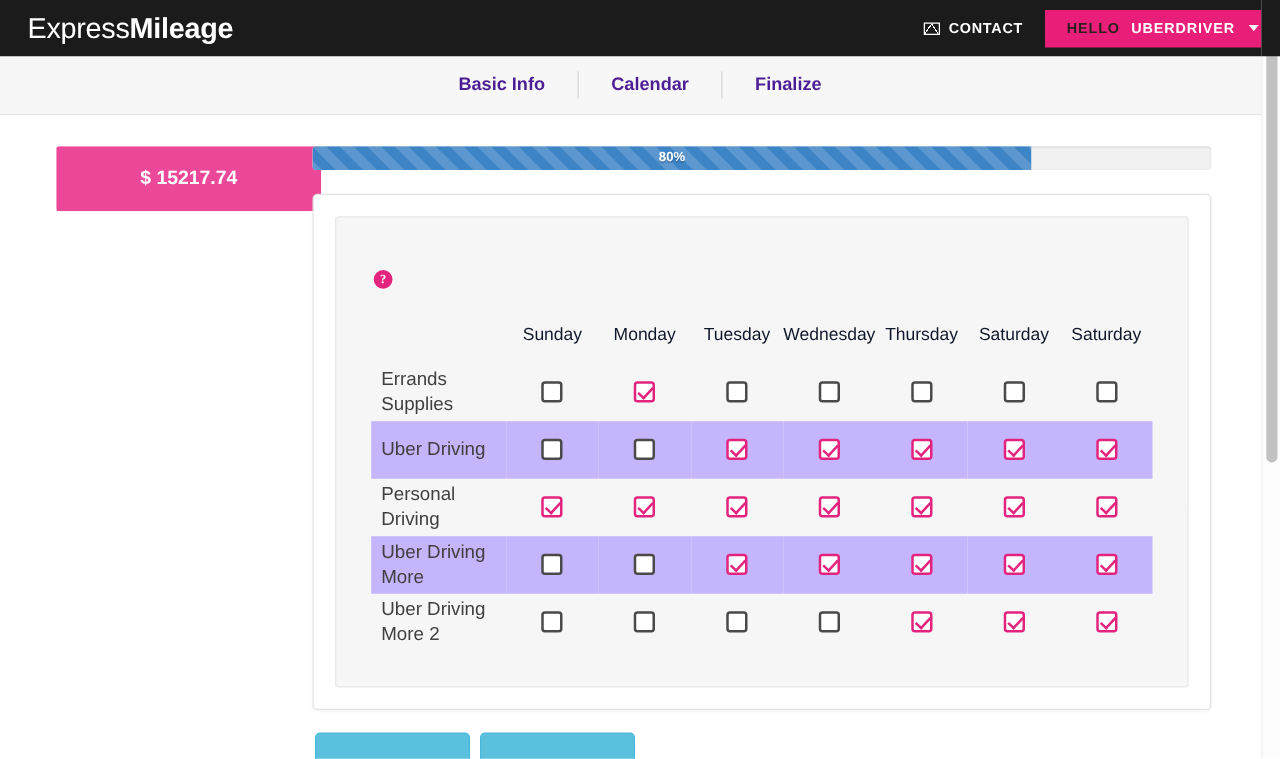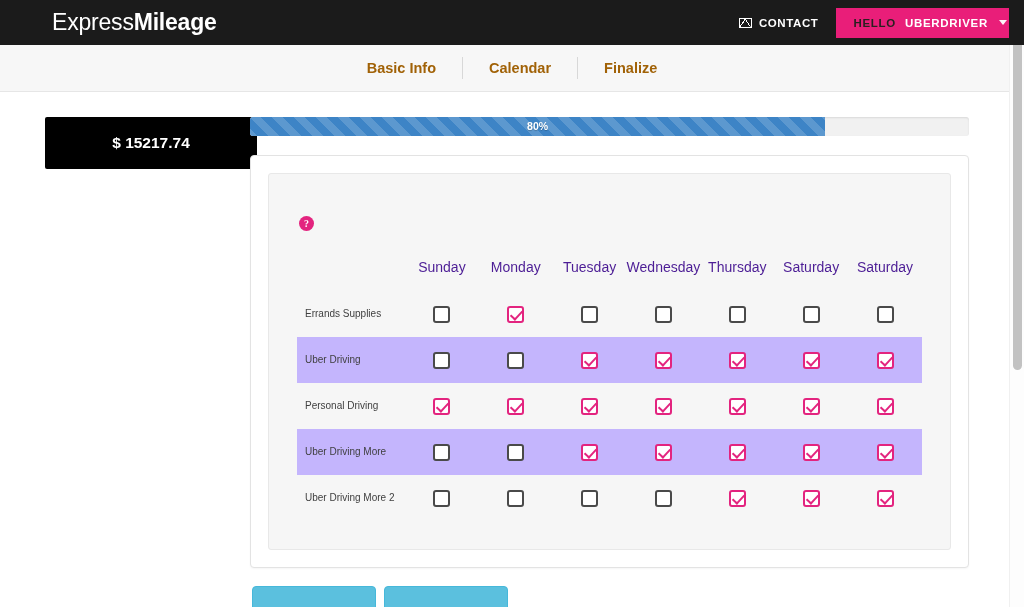--- a/index.html
+++ b/index.html
@@ -20,21 +20,21 @@
   
   .navbar {
     height: 45px;
     background: #1b1b1b;
     display: flex;
     align-items: center;
     position: relative;
   }
 
   .brand {
-    margin-left: 52px;
+    margin-left: 22px;
     font-size: 23px;
     color: #ffffff;
     letter-spacing: -0.2px;
     white-space: nowrap;
   }
   .brand .b-light { font-weight: 300; }
   .brand .b-bold { font-weight: bold; }
 
   .nav-right {
     margin-left: auto;
@@ -98,21 +98,21 @@
     background: #f7f7f7;
     border-bottom: 1px solid #e6e6e6;
     display: flex;
     align-items: center;
     justify-content: center;
   }
   .subnav-inner { display: flex; align-items: center; }
   .subnav-item {
     font-size: 14.5px;
     font-weight: bold;
-    color: #a16207;
+    color: #4c1d95;
     padding: 0 26px;
     white-space: nowrap;
   }
   .subnav-sep {
     width: 1px;
     height: 22px;
     background: #d8d8d8;
   }
 
   
@@ -137,21 +137,21 @@
     background: #63bc8c;
     color: #ffffff;
     text-align: center;
     padding: 20px 10px;
     font-size: 15px;
     letter-spacing: .2px;
   }
   .stat-miles .num { font-weight: bold; }
   .stat-miles .unit { font-weight: normal; }
   .stat-money {
-    background: #000000;
+    background: #ec4899;
     color: #ffffff;
     text-align: center;
     padding: 17px 10px;
     font-size: 15.5px;
     font-weight: bold;
   }
 
   .content {
     flex: 1;
     padding-right: 55px;
@@ -231,33 +231,33 @@
     table-layout: fixed;
   }
   table.days th.act-col,
   table.days td.act-col {
     width: 108px;
     text-align: left;
   }
   table.days th {
     font-size: 14px;
     font-weight: normal;
-    color: #4c1d95;
+    color: #0f172a;
     padding: 0 0 16px 0;
     text-align: center;
     white-space: nowrap;
   }
   table.days td {
     padding: 0;
     text-align: center;
     height: 46px;
     vertical-align: middle;
   }
   table.days td.act-col {
-    font-size: 10px;
+    font-size: 15px;
     color: #3f3f3f;
     line-height: 1.35;
     padding-left: 8px;
   }
   tr.row-alt td { background: #c4b5fd; }
   tr.row-plain td { background: transparent; }
 
   .cb {
     display: inline-block;
     width: 17px;

